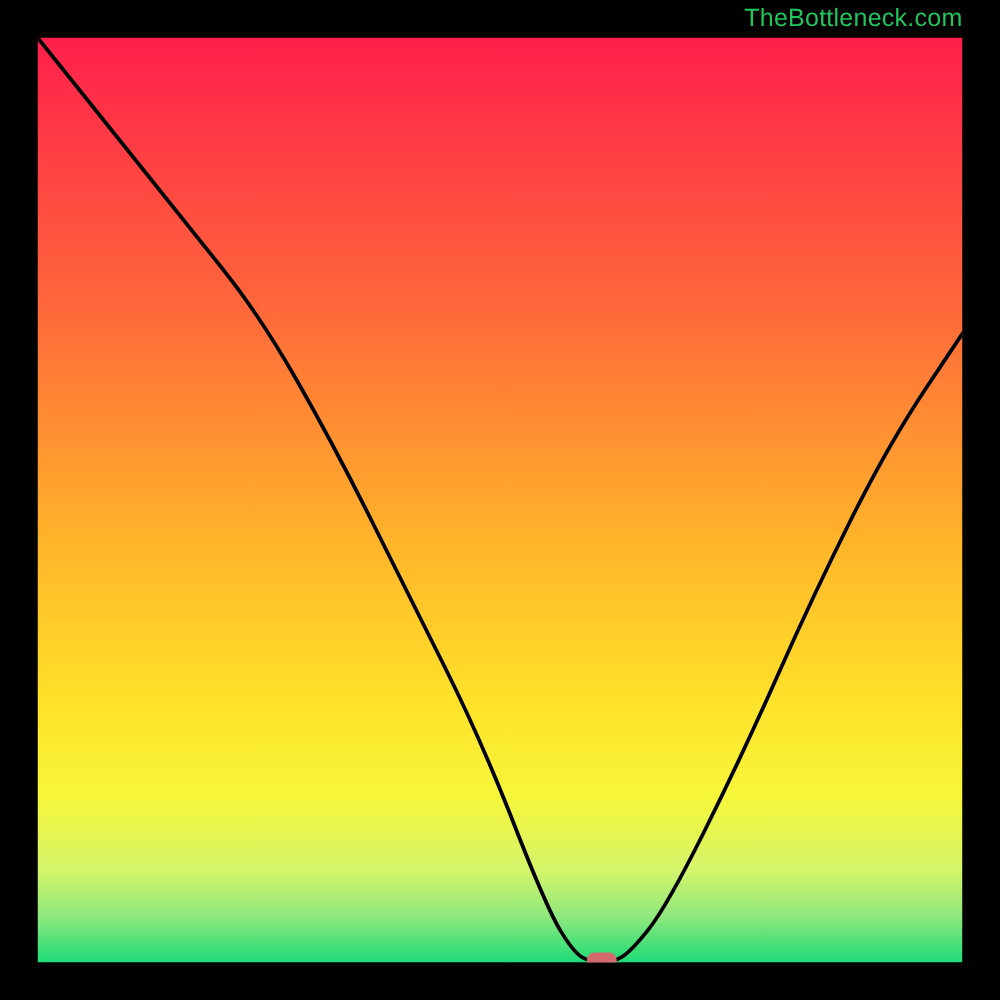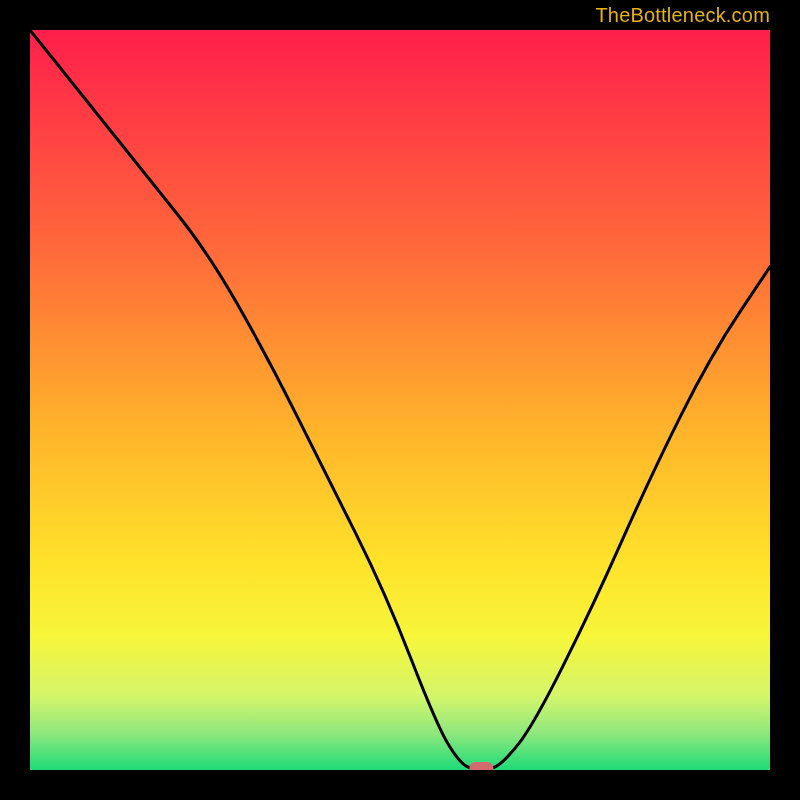--- a/index.html
+++ b/index.html
@@ -26,21 +26,21 @@
   }
   .plot svg {
     display: block;
     width: 740px;
     height: 740px;
   }
   .watermark {
     position: absolute;
     top: 4px;
     right: 30px;
-    color: #eab308;
+    color: #22c55e;
     font-size: 20px;
     letter-spacing: 0.2px;
     user-select: none;
   }
 </style>
 </head>
 <body>
 
 <div class="frame">
 

